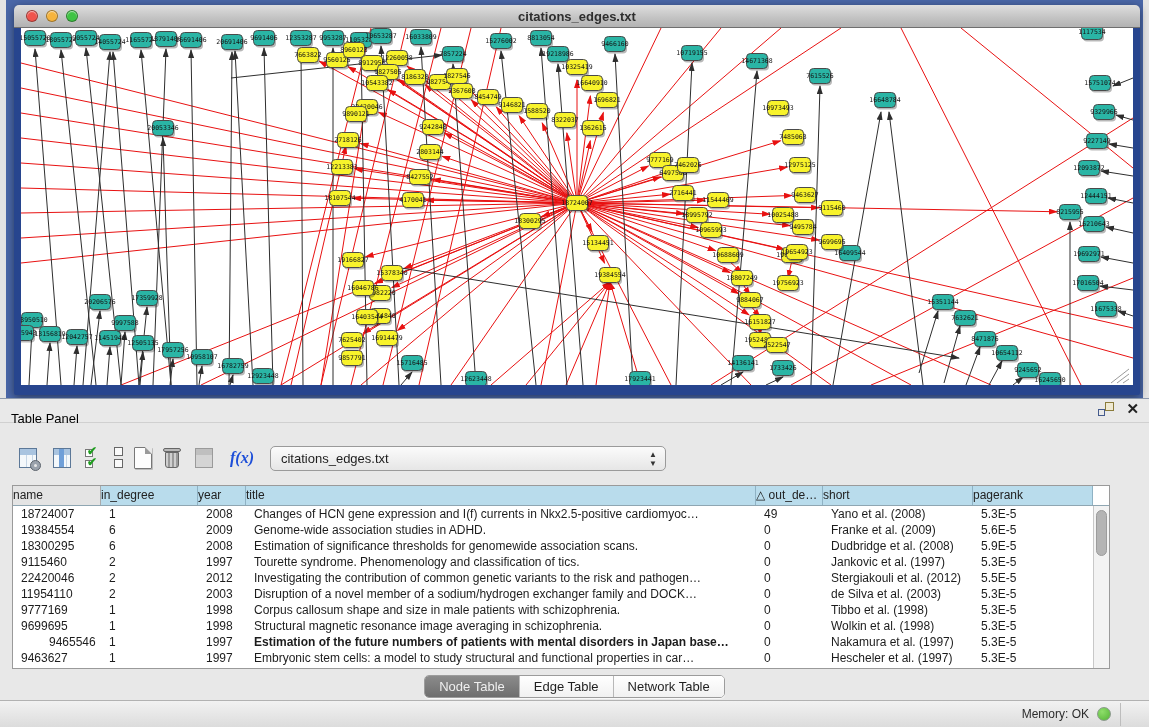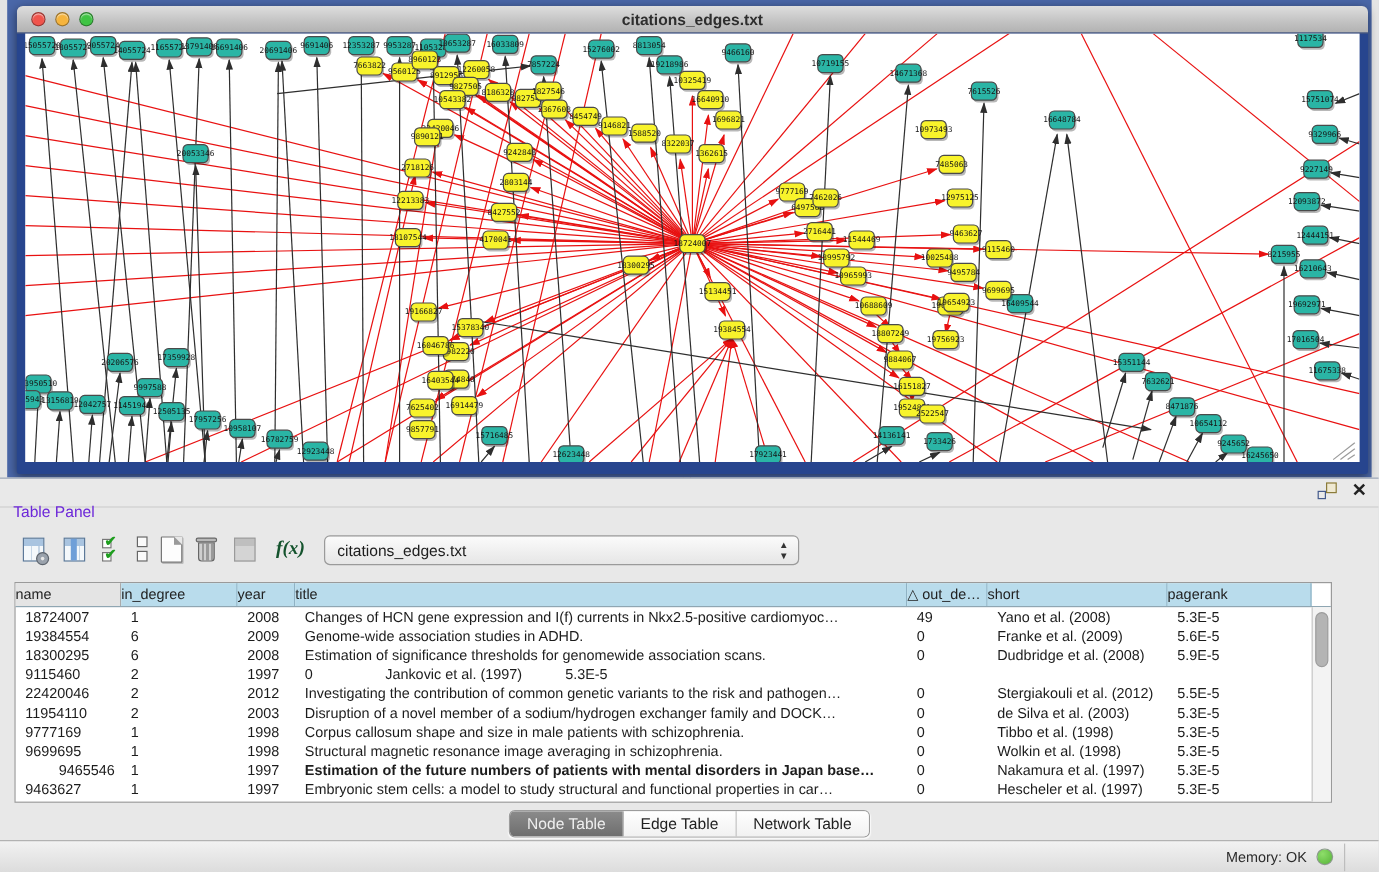--- a/index.html
+++ b/index.html
@@ -16,26 +16,26 @@
   .title { position:absolute; left:0; right:0; text-align:center; font-size:13px; color:#2e2e2e; font-weight:bold; }
   .light { width:12px; height:12px; border-radius:50%; margin-left:8px; display:inline-block;
     border:1px solid rgba(0,0,0,.35); box-shadow:inset 0 1px 1px rgba(255,255,255,.6); }
   .light.red{ background:#f0544c; margin-left:12px; } .light.yellow{ background:#f6b43d; } .light.green{ background:#3fc444; }
   .canvas { position:absolute; left:7px; top:23px; width:1112px; height:357px; background:#ffffff; overflow:hidden; }
   .canvas svg { display:block; }
 
   
   .table-panel { position:absolute; left:0; top:398px; width:1149px; height:302px; background:#e8e8e8; border-top:1px solid #8d99ad; }
   .panel-header { position:relative; height:24px; background:#e9e9e9; border-bottom:1px solid #d0d0d0; }
-  .panel-header .ph-title { position:absolute; left:11px; top:20px; font-size:13px; color:#6d28d9; }
+  .panel-header .ph-title { position:absolute; left:11px; top:12px; font-size:13px; color:#000000; }
   .ph-icons { position:absolute; right:10px; top:3px; display:flex; gap:12px; align-items:center; }
   .toolbar { position:absolute; left:0; top:38px; width:1149px; height:42px; display:flex; align-items:center; }
   .tb-icon { display:inline-block; margin-left:10px; }
   .tb-icon.first { margin-left:16px; }
-  .fx { font-size:16px; color:#14532d; font-style:italic; font-weight:bold; margin-left:14px; font-family:"Liberation Serif", serif; }
+  .fx { font-size:16px; color:#1d4ed8; font-style:italic; font-weight:bold; margin-left:14px; font-family:"Liberation Serif", serif; }
   .combo { position:relative; margin-left:16px; width:396px; height:25px; border:1px solid #9a9a9a; border-radius:5px;
     background:linear-gradient(#fbfbfb,#e6e6e6); font-size:13px; color:#1d1d1d; line-height:23px; padding-left:10px; }
   .combo .arrows { position:absolute; right:8px; top:3px; font-size:8px; line-height:9px; color:#333; text-align:center; }
 
   
   .dtable { position:absolute; left:12px; top:86px; width:1098px; height:184px; background:#fff; border:1px solid #9a9a9a; }
   .thead { display:flex; height:20px; border-bottom:1px solid #8fa6b2; }
   .th { font-size:12px; color:#222; text-align:left; line-height:19px; border-right:1px solid #8fb2c4;
     overflow:hidden; white-space:nowrap; }
   .th.gray { background:#e4e4e4; border-right-color:#aaa; }
@@ -995,20 +995,21 @@
             <div class="td" style="width: 48px;">2008</div>
             <div class="td" style="width: 510px;">Estimation of significance thresholds for genomewide association scans.</div>
             <div class="td" style="width: 67px;">0</div>
             <div class="td" style="width: 150px;">Dudbridge et al. (2008)</div>
             <div class="td" style="width: 120px;">5.9E-5</div>
           </div>
           <div class="tr">
             <div class="td" style="width: 88px;">9115460</div>
             <div class="td" style="width: 97px;">2</div>
             <div class="td" style="width: 48px;">1997</div>
+            <div class="td" style="width: 510px;">Tourette syndrome. Phenomenology and classification of tics.</div>
             <div class="td" style="width: 67px;">0</div>
             <div class="td" style="width: 150px;">Jankovic et al. (1997)</div>
             <div class="td" style="width: 120px;">5.3E-5</div>
           </div>
           <div class="tr">
             <div class="td" style="width: 88px;">22420046</div>
             <div class="td" style="width: 97px;">2</div>
             <div class="td" style="width: 48px;">2012</div>
             <div class="td" style="width: 510px;">Investigating the contribution of common genetic variants to the risk and pathogen…</div>
             <div class="td" style="width: 67px;">0</div>

